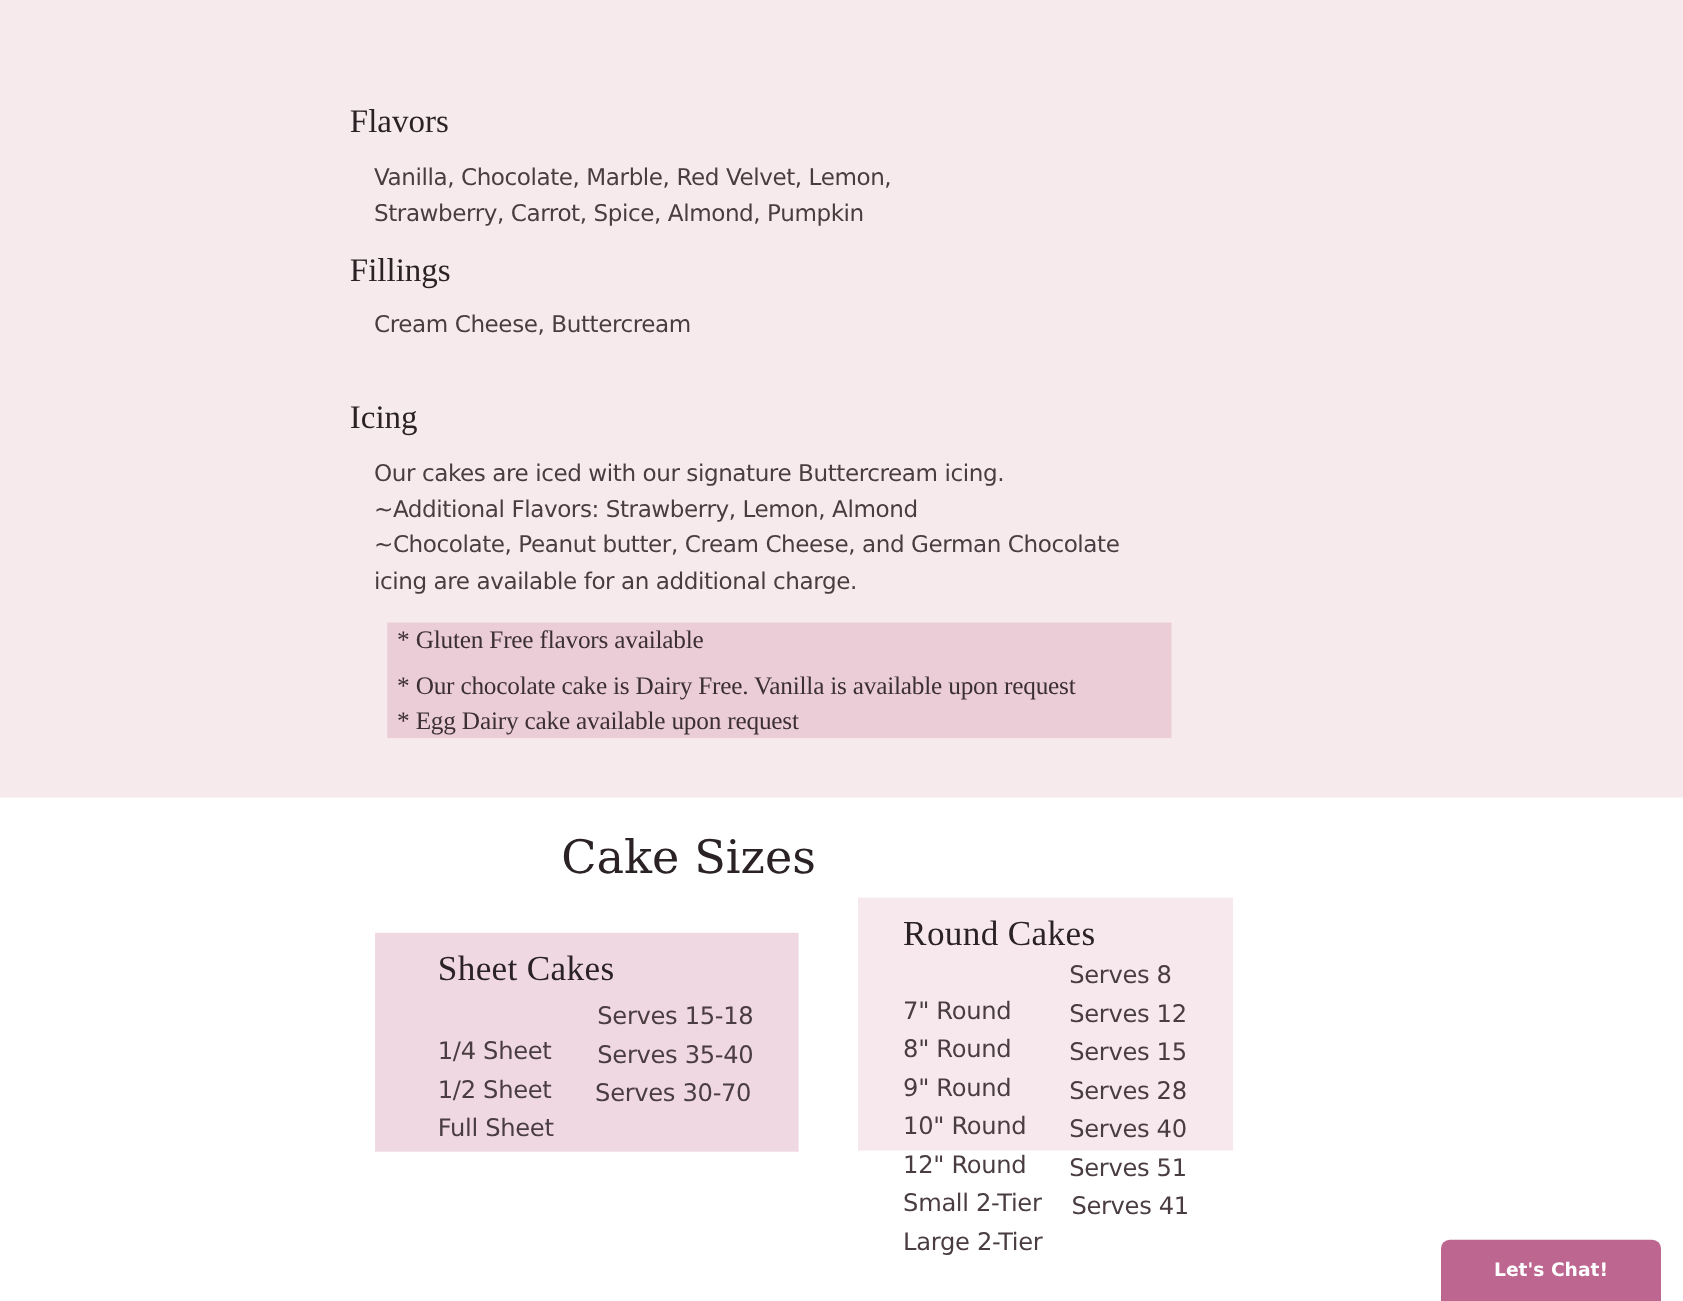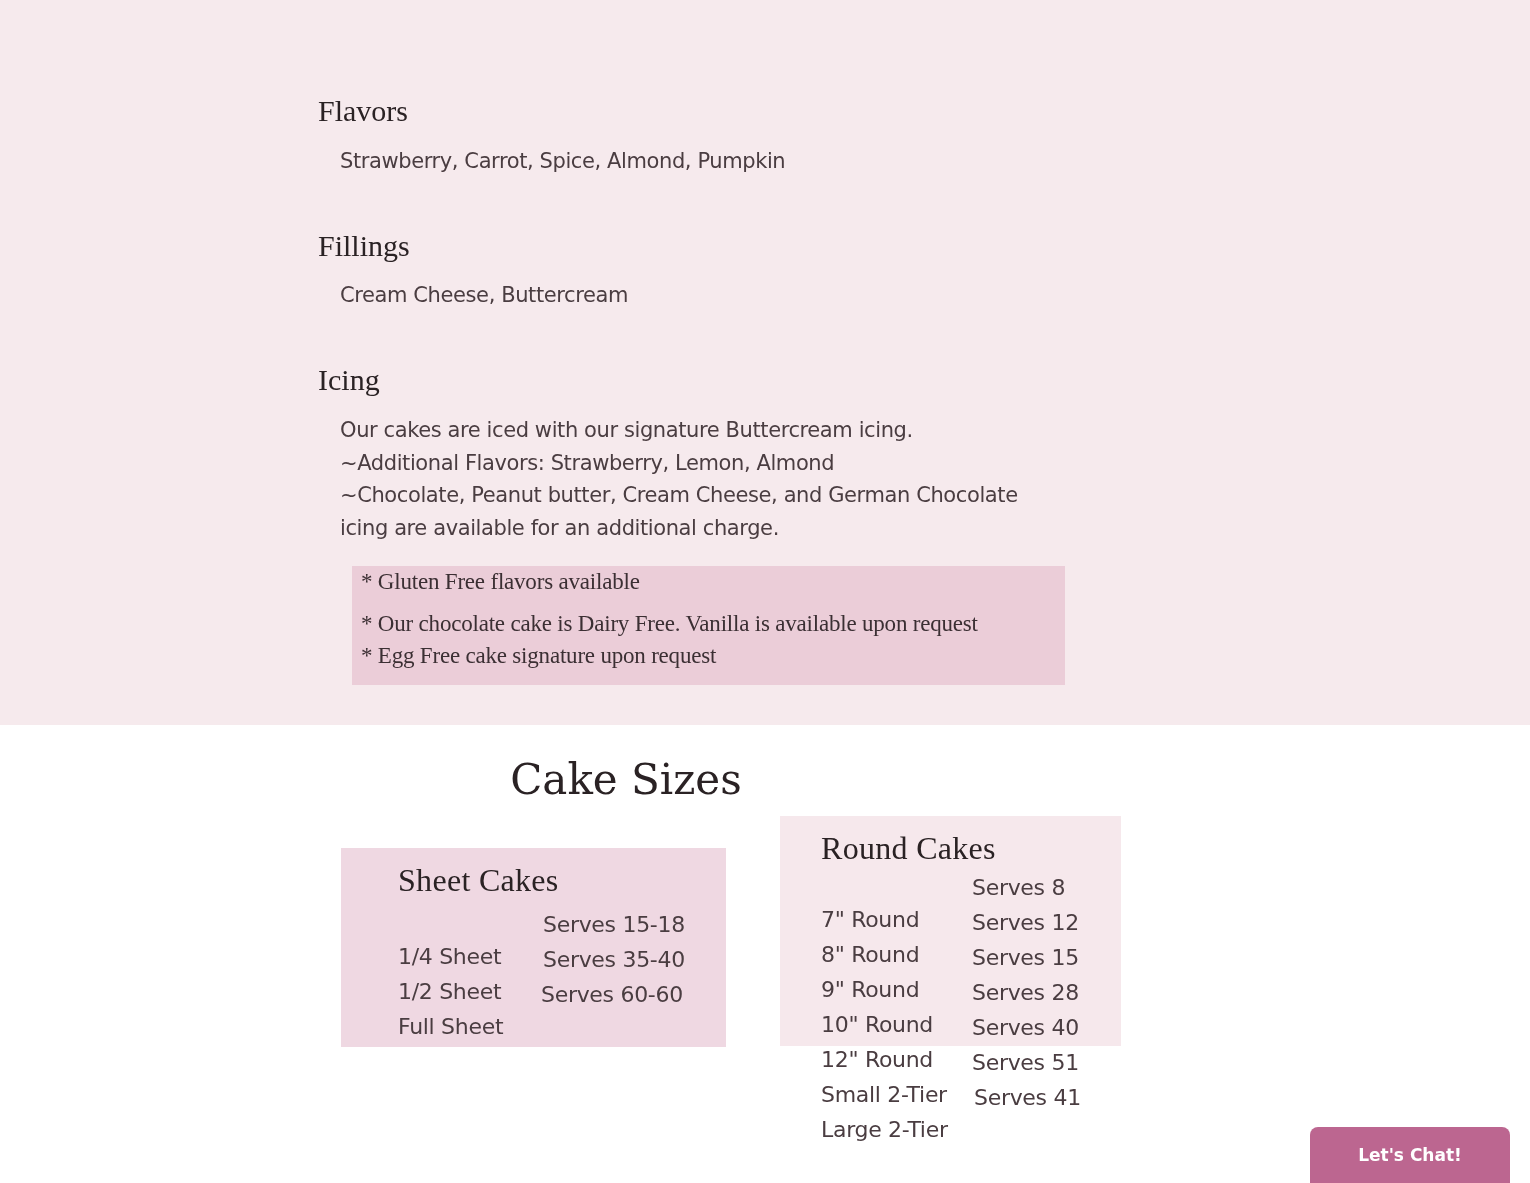--- a/index.html
+++ b/index.html
@@ -22,21 +22,21 @@
     font-family: "Liberation Serif", serif; color: #2a2224;
   }
   .cat-body {
     position: absolute; left: 340px; width: 720px; margin: 0;
     font-size: 21px; line-height: 32.5px; color: #4a3d41;
     font-family: "DejaVu Sans", sans-serif; font-weight: normal;
     letter-spacing: -0.4px;
   }
   .cat-body div { white-space: nowrap; }
   .notes-box {
-    position: absolute; left: 352px; top: 566px; width: 713px; height: 119px;
+    position: absolute; left: 352px; top: 566px; width: 713px; height: 105px;
     background: #ebcdd8;
   }
   .note {
     position: absolute; left: 9px; font-family: "Liberation Serif", serif;
     font-size: 23px; color: #3b2f33; white-space: nowrap; letter-spacing: -0.2px;
   }
   .sizes-title {
     position: absolute; left: 0; width: 1252px; top: 755px; text-align: center;
     font-size: 42px; font-weight: normal; margin: 0;
   }
@@ -67,58 +67,59 @@
     padding: 0 0 4px 0; cursor: pointer;
   }
 </style>
 </head>
 <body>
 
 <section class="menu-section">
 
   <h2 class="cat-heading" style="top:94px">Flavors</h2>
   <div class="cat-body" style="top:145px">
+    <div>Vanilla, Chocolate, Marble, Red Velvet, Lemon,</div>
     <div>Strawberry, Carrot, Spice, Almond, Pumpkin</div>
   </div>
 
   <h2 class="cat-heading" style="top:229px">Fillings</h2>
   <div class="cat-body" style="top:279px">
     <div>Cream Cheese, Buttercream</div>
   </div>
 
   <h2 class="cat-heading" style="top:363px">Icing</h2>
   <div class="cat-body" style="top:414px">
     <div>Our cakes are iced with our signature Buttercream icing.</div>
     <div>~Additional Flavors: Strawberry, Lemon, Almond</div>
     <div>~Chocolate, Peanut butter, Cream Cheese, and German Chocolate</div>
     <div>icing are available for an additional charge.</div>
   </div>
 
   <div class="notes-box">
     <div class="note" style="top:3px">* Gluten Free flavors available</div>
     <div class="note" style="top:45px">* Our chocolate cake is Dairy Free.  Vanilla is available upon request</div>
-    <div class="note" style="top:77px">* Egg Free cake signature upon request</div>
+    <div class="note" style="top:77px">* Egg Dairy cake available upon request</div>
   </div>
 </section>
 
 <h1 class="sizes-title serif">Cake Sizes</h1>
 
 <div class="size-card card-sheet">
   <h3 class="card-title">Sheet Cakes</h3>
   <div class="size-row" style="top:64px">
     <span class="size-name">1/4 Sheet</span>
     <span class="size-serves">Serves 15-18</span>
   </div>
   <div class="size-row" style="top:99px">
     <span class="size-name">1/2 Sheet</span>
     <span class="size-serves">Serves 35-40</span>
   </div>
   <div class="size-row" style="top:134px">
     <span class="size-name">Full Sheet</span>
-    <span class="size-serves" style="left:143px">Serves 60-60</span>
+    <span class="size-serves" style="left:143px">Serves 30-70</span>
   </div>
 </div>
 
 <div class="size-card card-round">
   <h3 class="card-title">Round Cakes</h3>
   <div class="size-row" style="top:59px">
     <span class="size-name">7" Round</span>
     <span class="size-serves">Serves 8</span>
   </div>
   <div class="size-row" style="top:94px">

